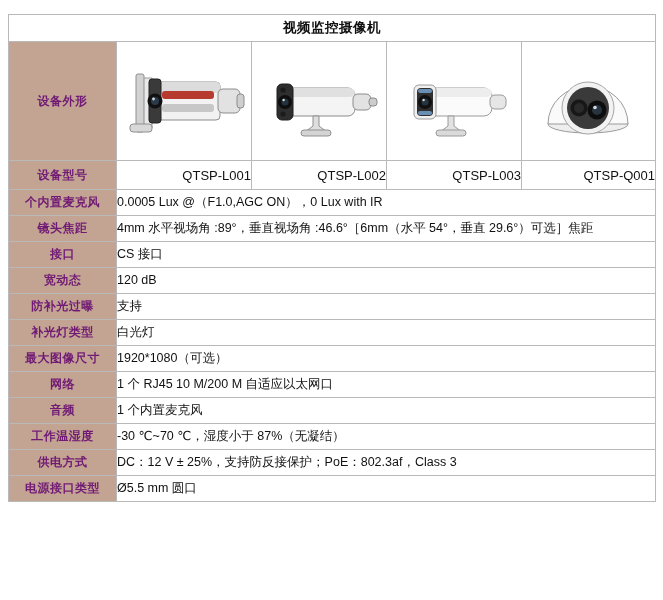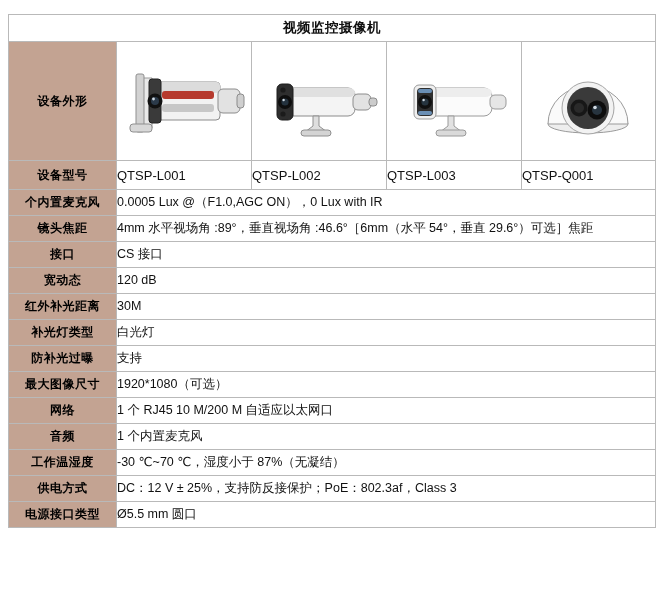--- a/index.html
+++ b/index.html
@@ -36,37 +36,37 @@
   .title-cell {
     text-align: center;
     font-size: 13.5px;
     font-weight: bold;
     height: 26px;
     letter-spacing: 0.5px;
     color: #111;
   }
   .label-cell {
     background: #c3a392;
-    color: #000000;
+    color: #701a75;
     text-align: center;
     font-size: 12px;
     font-weight: bold;
     width: 108px;
     letter-spacing: 0.5px;
     line-height: 1.2;
   }
   .value-cell {
     font-size: 12.5px;
     padding-left: 9px;
     color: #111;
     height: 25px;
     line-height: 1.25;
   }
   .model-cell {
-    text-align: left;
+    text-align: right;
     font-size: 13px;
     height: 28px;
     color: #111;
   }
   .img-row td {
     height: 118px;
   }
   .img-cell {
     text-align: center;
     padding: 4px 0;
@@ -222,30 +222,26 @@
       </tr>
       <tr>
         <td class="label-cell">接口</td>
         <td class="value-cell" colspan="4">CS 接口</td>
       </tr>
       <tr>
         <td class="label-cell">宽动态</td>
         <td class="value-cell" colspan="4">120 dB</td>
       </tr>
       <tr>
-        <td class="label-cell">红外补光距离</td>
-        <td class="value-cell" colspan="4">30M</td>
+        <td class="label-cell">防补光过曝</td>
+        <td class="value-cell" colspan="4">支持</td>
       </tr>
       <tr>
         <td class="label-cell">补光灯类型</td>
         <td class="value-cell" colspan="4">白光灯</td>
-      </tr>
-      <tr>
-        <td class="label-cell">防补光过曝</td>
-        <td class="value-cell" colspan="4">支持</td>
       </tr>
       <tr>
         <td class="label-cell">最大图像尺寸</td>
         <td class="value-cell" colspan="4">1920*1080（可选）</td>
       </tr>
       <tr>
         <td class="label-cell">网络</td>
         <td class="value-cell" colspan="4">1 个 RJ45 10 M/200 M 自适应以太网口</td>
       </tr>
       <tr>

